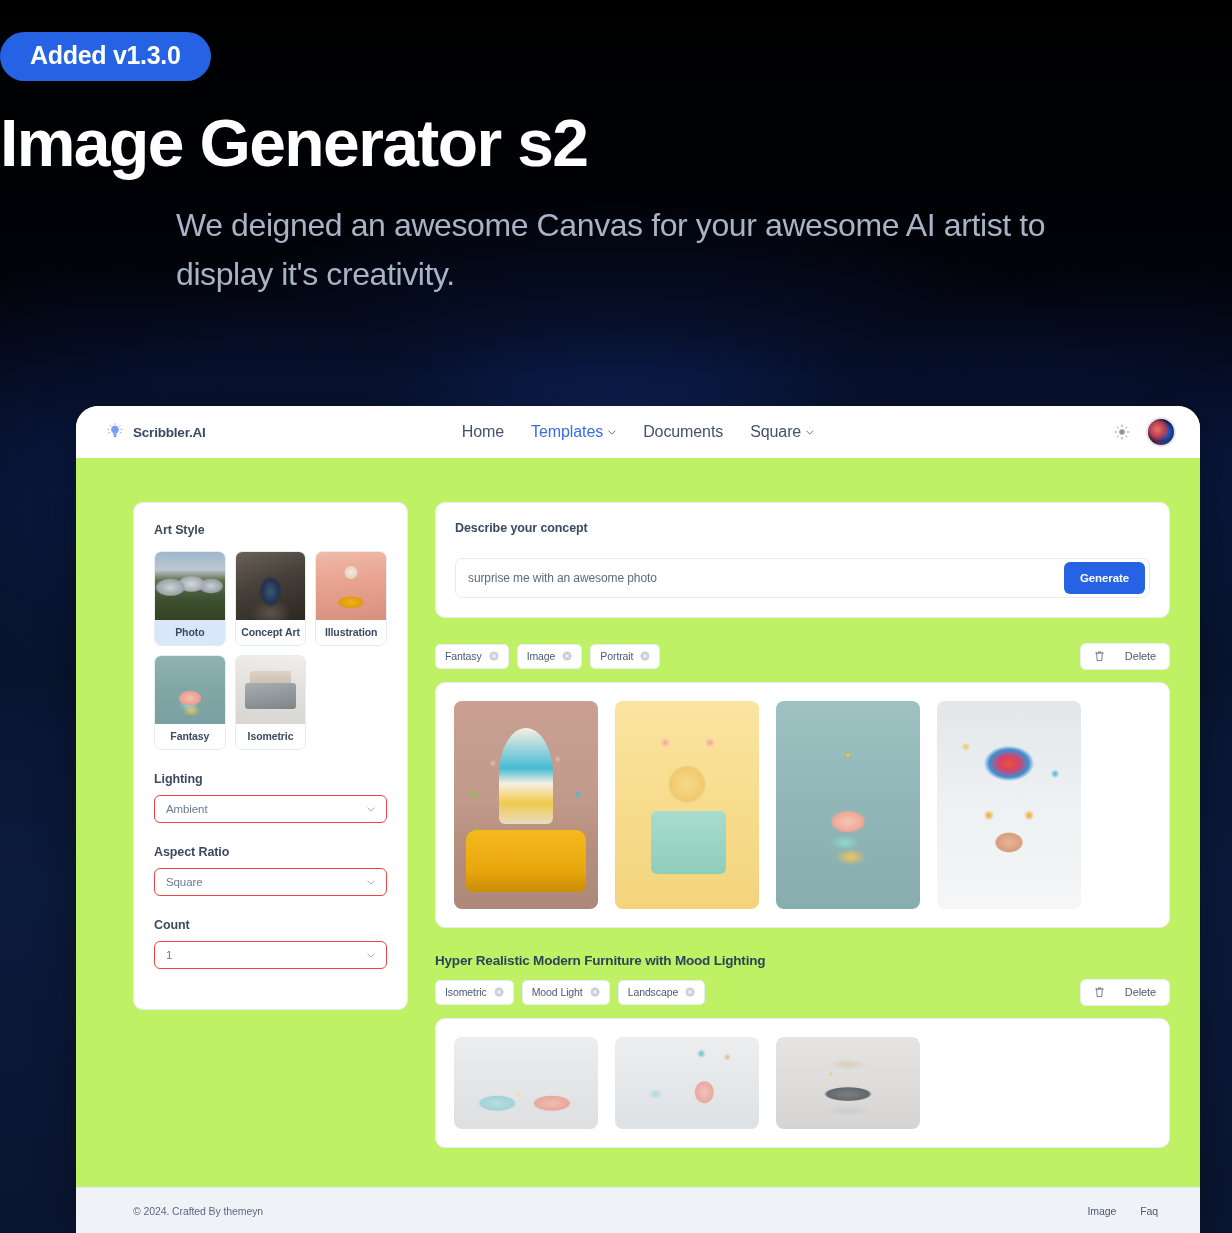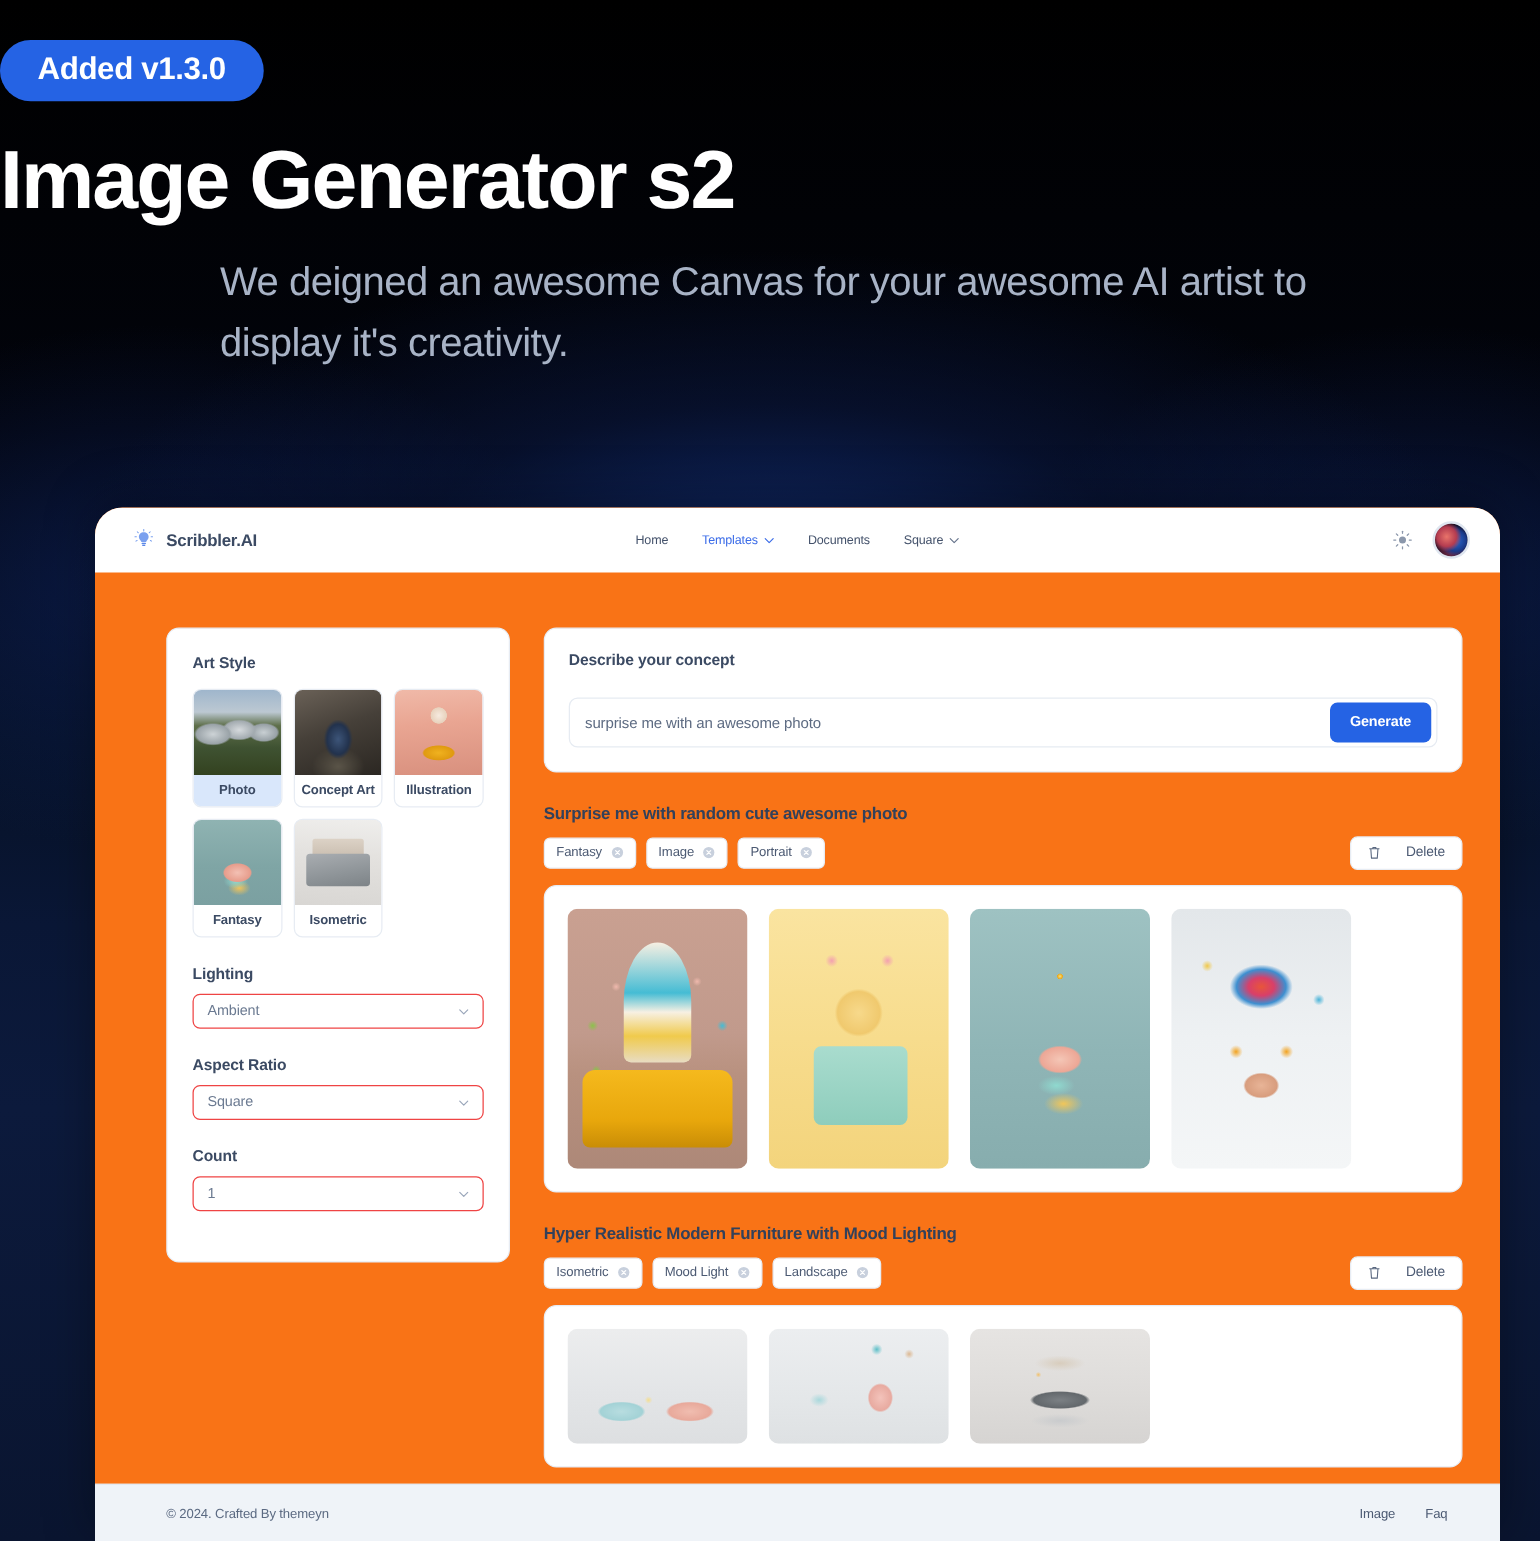--- a/index.html
+++ b/index.html
@@ -56,21 +56,21 @@
     line-height: 1.52;
     letter-spacing: -0.4px;
     font-weight: 400;
   }
 
   
   .app-window {
     position: absolute;
     left: 76px; top: 406px;
     width: 1124px; height: 827px;
-    background: #f97316;
+    background: #bef264;
     border-radius: 22px 22px 0 0;
     overflow: hidden;
     z-index: 3;
     box-shadow: 0 -6px 40px rgba(0,0,0,0.35);
   }
 
   
   .topnav {
     height: 52px;
     background: #ffffff;
@@ -84,21 +84,21 @@
   .brand-name {
     font-size: 13.5px; font-weight: bold;
     color: #3b4a63; letter-spacing: -0.2px;
   }
   .nav-links {
     position: absolute; left: 50%; transform: translateX(-50%);
     display: flex; align-items: center; gap: 27px;
   }
   .nav-item {
     display: flex; align-items: center; gap: 5px;
-    font-size: 10px; font-weight: 500;
+    font-size: 16px; font-weight: 500;
     color: #44526b; cursor: pointer; letter-spacing: -0.1px;
   }
   .nav-item.active { color: #3b6ce8; }
   .chev {
     width: 8px; height: 5px; display: block;
   }
   .nav-right {
     margin-left: auto;
     display: flex; align-items: center; gap: 16px;
   }
@@ -569,21 +569,20 @@
 
       <div class="concept-card">
         <div class="concept-label">Describe your concept</div>
         <div class="prompt-row">
           <input class="prompt-input" type="text" value="surprise me with an awesome photo" style="">
           <button class="generate-btn">Generate</button>
         </div>
       </div>
 
       <div class="result-section">
-        <div class="result-title">Surprise me with random cute awesome photo</div>
         <div class="tag-row">
           <span class="tag">
             <span>Fantasy</span>
             <span>
               <svg class="x-icon" viewBox="0 0 12 12">
                   <circle cx="6" cy="6" r="5.4" fill="#c8d0dd"></circle>
                   <path d="M4.2 4.2l3.6 3.6M7.8 4.2l-3.6 3.6" stroke="#ffffff" stroke-width="1.2" stroke-linecap="round"></path>
                 </svg>
             </span>
           </span>

